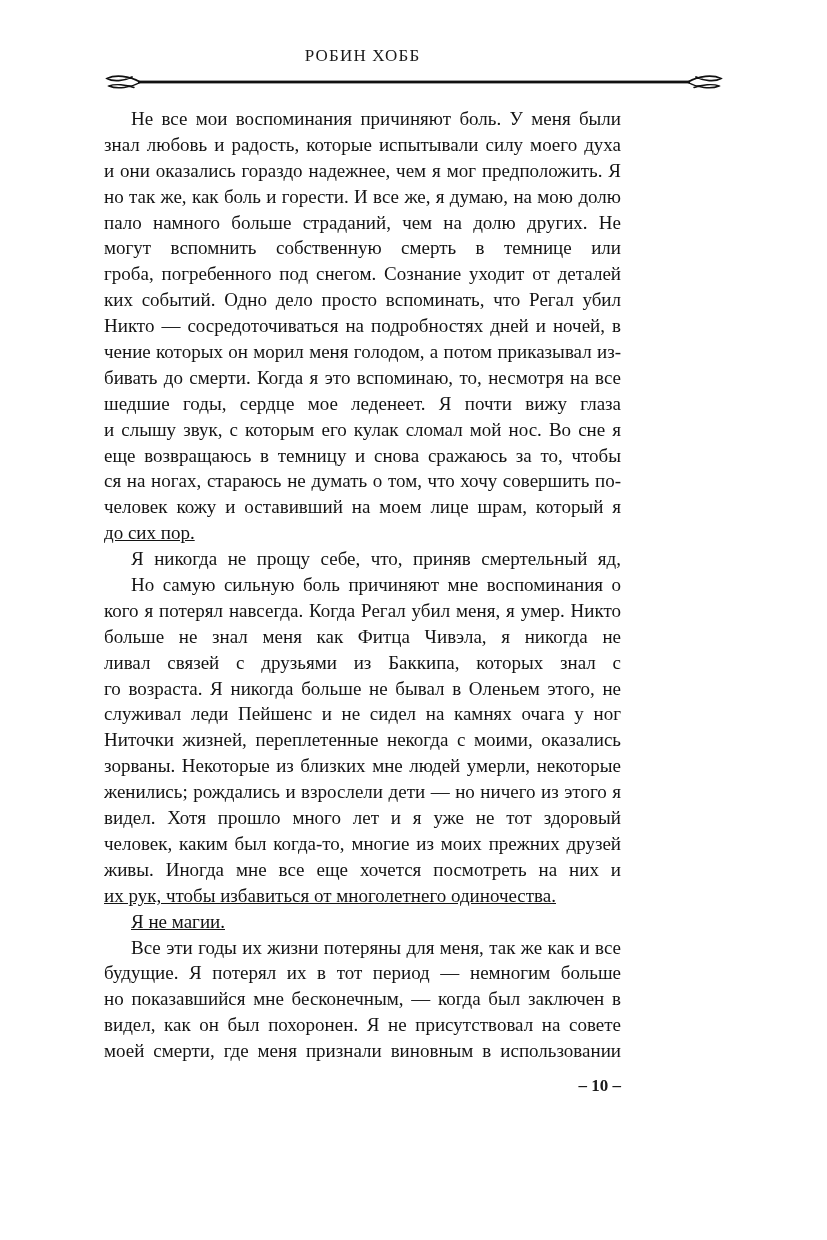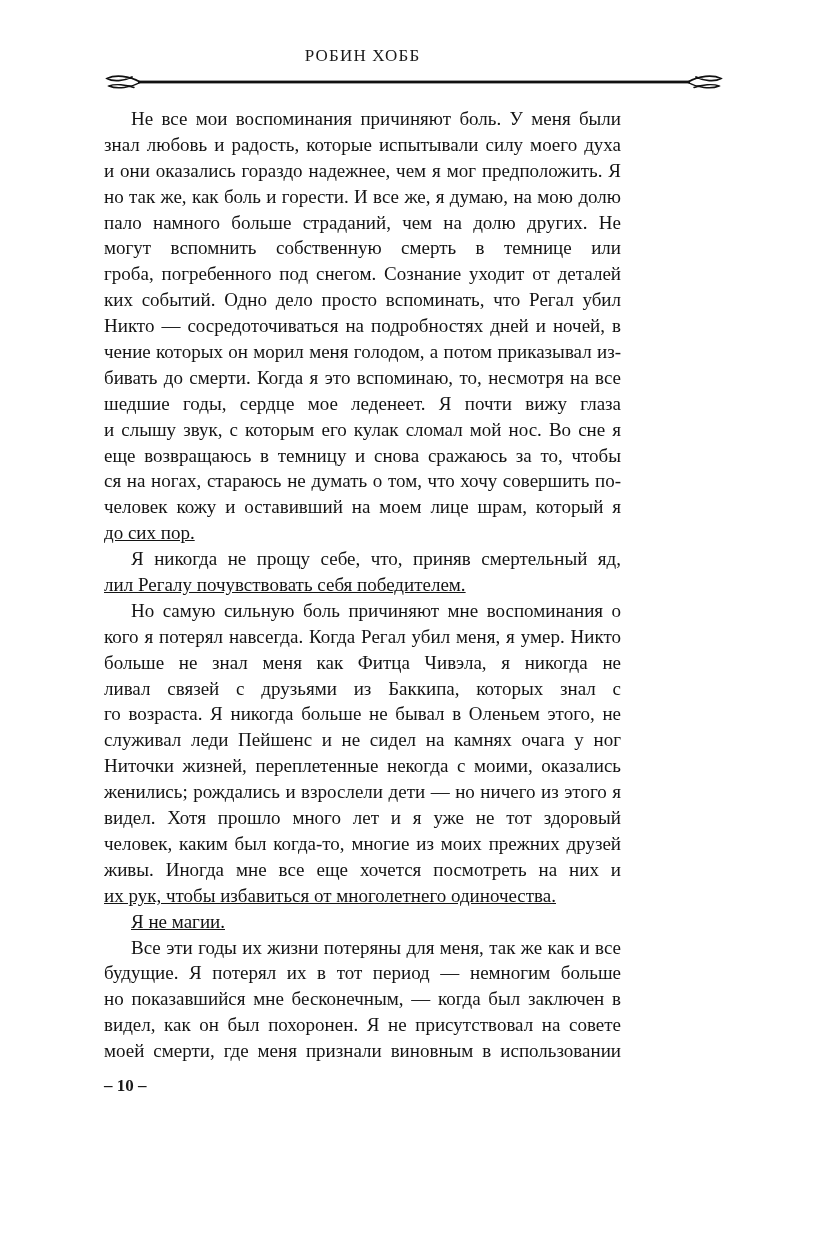--- a/index.html
+++ b/index.html
@@ -38,21 +38,21 @@
   .line {
     text-align: justify;
     text-align-last: justify;
     height: 25.9px;
     overflow: hidden;
   }
   .line.first { padding-left: 27px; }
   .line.last { text-align-last: left; text-decoration: underline; }
   .page-footer {
     margin-top: 12px;
-    text-align: left;
+    text-align: right;
     font-size: 17px;
     font-weight: 700;
     color: #1a1a1a;
   }
 </style>
 </head>
 <body>
 
 <div class="page">
 
@@ -88,30 +88,30 @@
         <div class="line">бивать до смерти. Когда я это вспоминаю, то, несмотря на все про-</div>
         <div class="line">шедшие годы, сердце мое леденеет. Я почти вижу глаза человека</div>
         <div class="line">и слышу звук, с которым его кулак сломал мой нос. Во сне я все</div>
         <div class="line">еще возвращаюсь в темницу и снова сражаюсь за то, чтобы остать-</div>
         <div class="line">ся на ногах, стараюсь не думать о том, что хочу совершить по-</div>
         <div class="line">человек кожу и оставивший на моем лице шрам, который я ношу</div>
         <div class="line last">до сих пор.</div>
       </div>
       <div class="paragraph">
         <div class="line first">Я никогда не прощу себе, что, приняв смертельный яд, позво-</div>
-        <div class="line last">лил Регалу почувствовать себя победителем.</div>
       </div>
       <div class="paragraph">
         <div class="line first">Но самую сильную боль причиняют мне воспоминания о тех,</div>
         <div class="line">кого я потерял навсегда. Когда Регал убил меня, я умер. Никто</div>
         <div class="line">больше не знал меня как Фитца Чивэла, я никогда не восстанав-</div>
         <div class="line">ливал связей с друзьями из Баккипа, которых знал с шестилетне-</div>
         <div class="line">го возраста. Я никогда больше не бывал в Оленьем этого, не при-</div>
         <div class="line">служивал леди Пейшенс и не сидел на камнях очага у ног Чейда.</div>
         <div class="line">Ниточки жизней, переплетенные некогда с моими, оказались ра-</div>
+        <div class="line">зорваны. Некоторые из близких мне людей умерли, некоторые</div>
         <div class="line">женились; рождались и взрослели дети — но ничего из этого я не</div>
         <div class="line">видел. Хотя прошло много лет и я уже не тот здоровый молодой</div>
         <div class="line">человек, каким был когда-то, многие из моих прежних друзей</div>
         <div class="line">живы. Иногда мне все еще хочется посмотреть на них и коснуться</div>
         <div class="line last">их рук, чтобы избавиться от многолетнего одиночества.</div>
       </div>
       <div class="paragraph">
         <div class="line first last">Я не магии.</div>
       </div>
       <div class="paragraph">

